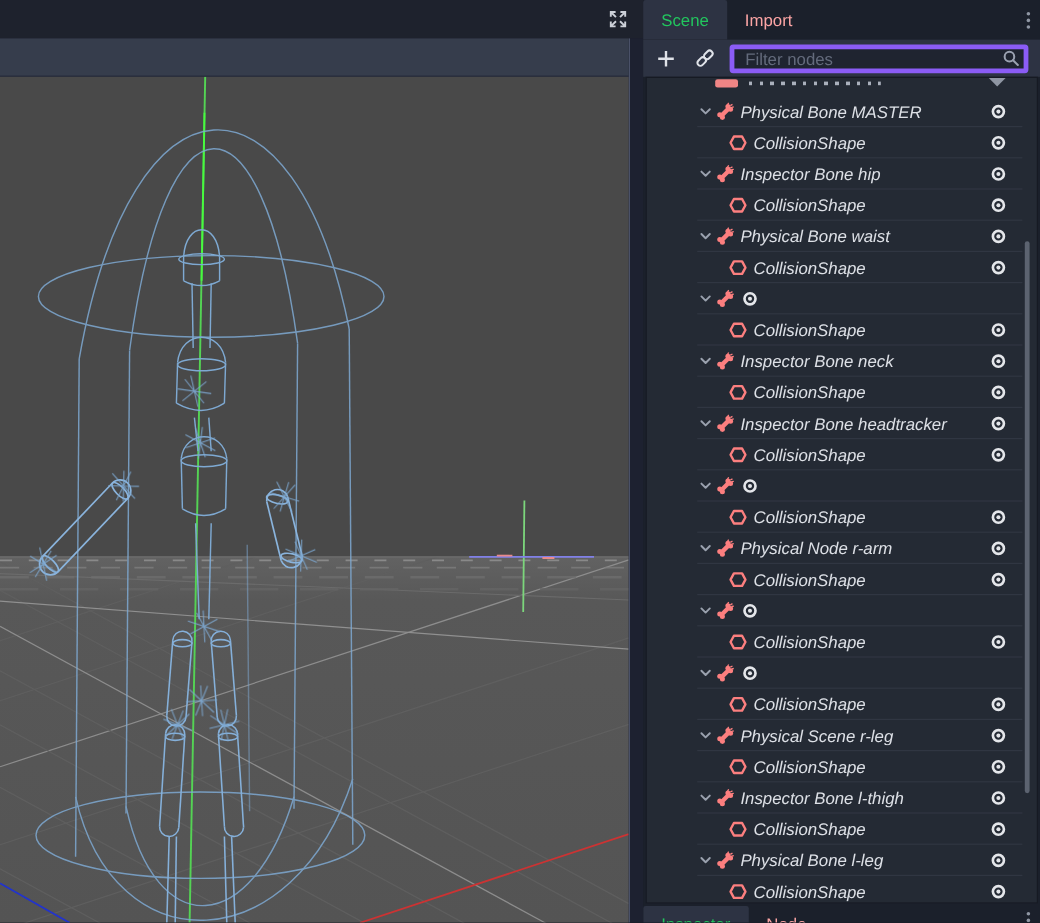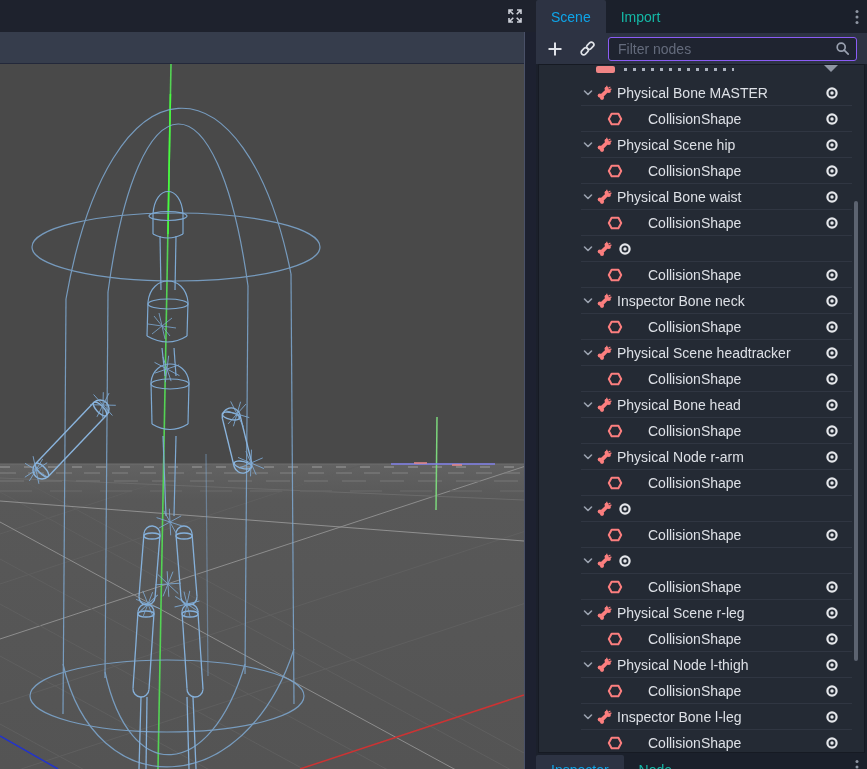--- a/index.html
+++ b/index.html
@@ -11,40 +11,40 @@
   #left-pane{position:absolute;left:0;top:0;width:536px;height:769px;}
   #left-topbar{position:absolute;left:0;top:0;width:536px;height:32px;background:#1e222d;}
   #expand-btn{position:absolute;right:12px;top:7px;width:18px;height:18px;cursor:pointer;}
   #left-toolbar{position:absolute;left:0;top:32px;width:524px;height:32px;background:#363d4c;border-bottom:1px solid #23283a;}
   #viewport{position:absolute;left:0;top:64px;width:524px;height:705px;background:#494949;}
   #pane-separator{position:absolute;left:524px;top:32px;width:12px;height:737px;background:#1d2130;border-left:1px solid #4a5168;}
 
   
   #scene-dock{position:absolute;left:536px;top:0;width:331px;height:769px;background:#1b202b;}
   #dock-tabbar{position:absolute;left:0;top:0;width:331px;height:33px;background:#1b202b;display:flex;align-items:stretch;}
-  .tab{display:flex;align-items:center;padding:0 15px;font-size:14px;color:#14b8a6;cursor:pointer;}
-  .tab.active{background:#2d3343;color:#0ea5e9;border-radius:2px 2px 0 0;}
+  .tab{display:flex;align-items:center;padding:0 15px;font-size:14px;color:#fca5a5;cursor:pointer;}
+  .tab.active{background:#2d3343;color:#22c55e;border-radius:2px 2px 0 0;}
   #dock-menu-dots{position:absolute;right:8px;top:9px;cursor:pointer;}
   #dock-toolbar{position:absolute;left:0;top:33px;width:331px;height:31px;background:#2d3343;display:flex;align-items:center;}
   .tool-btn{width:18px;height:18px;margin-left:10px;display:flex;align-items:center;justify-content:center;cursor:pointer;}
   .tool-btn:nth-child(2){margin-left:14px;}
   #filter-wrap{position:relative;flex:1;margin:0 10px 0 12px;height:24px;}
-  #filter-input{width:100%;height:24px;background:#1f2430;border:1px solid #8b5cf6;border-radius:3px;color:#cfd3db;font-size:14px;font-family:"Liberation Sans",sans-serif;padding:0 26px 0 9px;outline:none;}
+  #filter-input{width:100%;height:24px;background:#1f2430;border:4px solid #8b5cf6;border-radius:3px;color:#cfd3db;font-size:14px;font-family:"Liberation Sans",sans-serif;padding:0 26px 0 9px;outline:none;}
   #filter-input::placeholder{color:#646b7c;}
   #filter-search-icon{position:absolute;right:7px;top:4px;pointer-events:none;}
 
   
   #tree-area{position:absolute;left:2px;top:64px;width:327px;height:689px;background:#242a34;border:1px solid #161a23;overflow:hidden;}
   .trow{position:relative;height:26px;display:flex;align-items:center;font-size:14px;color:#dde0e6;cursor:pointer;}
   .trow::after{content:"";position:absolute;left:42px;right:12px;bottom:0;height:1px;background:rgba(130,140,160,0.13);}
   .trow.bone{padding-left:43px;}
-  .trow.shape{padding-left:68px;gap:20px;}
+  .trow.shape{padding-left:68px;}
   .chev{width:12px;height:12px;margin-right:2px;display:flex;align-items:center;}
   .nicon{width:16px;height:16px;margin-right:5px;display:flex;align-items:center;}
-  .nlabel{flex:1;white-space:nowrap;overflow:hidden;}
+  .nlabel{flex:1;white-space:nowrap;overflow:hidden;font-style:italic;}
   .eye{width:16px;height:16px;margin-right:24px;display:flex;align-items:center;cursor:pointer;}
   #clipped-row{position:relative;height:15px;overflow:hidden;}
   #clipped-row .frag-icon{position:absolute;left:57px;top:1px;width:19px;height:7px;background:#f08585;border-radius:2px;}
   #clipped-row .frag-dots{position:absolute;left:85px;top:3px;width:110px;height:3px;
      background-image:repeating-linear-gradient(90deg,#aab0bc 0 3px,transparent 3px 9px);}
   #clipped-row .frag-eye{position:absolute;right:26px;top:0px;width:0;height:0;border-left:7px solid transparent;border-right:7px solid transparent;border-top:7px solid #8f96a3;}
   #tree-scrollbar{position:absolute;left:315px;top:136px;width:4px;height:460px;background:#5c6370;border-radius:2px;cursor:pointer;}
 
   
   #bottom-dock{position:absolute;left:0;top:755px;width:331px;height:14px;background:#1b202b;overflow:hidden;}
@@ -336,21 +336,21 @@
                 <g fill="#fc7f7f">
                   <circle cx="10.6" cy="3.8" r="2.1"></circle>
                   <circle cx="12.8" cy="6" r="2.1"></circle>
                   <circle cx="3.8" cy="10.6" r="2.1"></circle>
                   <circle cx="6" cy="12.8" r="2.1"></circle>
                   <path d="M4.4,9.6 L9.6,4.4 L12.2,7 L7,12.2 Z"></path>
                 </g>
                 <path d="M10.3,2.4 L11.2,0.7 M12.6,3 L14.4,2 M13.7,4.4 L15.5,4.1" fill="none" stroke="#fc7f7f" stroke-width="1.1"></path>
               </svg>
             </span>
-            <span class="nlabel">Physical Scene hip</span>
+            <span class="nlabel">Inspector Bone hip</span>
             <span class="eye">
               <svg width="16" height="16" viewBox="0 0 16 16">
                 <circle cx="8" cy="8" r="4.6" fill="none" stroke="#e4e6ea" stroke-width="2.2"></circle>
                 <circle cx="8" cy="8" r="1.7" fill="#e4e6ea"></circle>
               </svg>
             </span>
           </div>
           <div class="trow shape">
             <span class="nicon">
               <svg width="16" height="16" viewBox="0 0 16 16">
@@ -495,61 +495,60 @@
                 <g fill="#fc7f7f">
                   <circle cx="10.6" cy="3.8" r="2.1"></circle>
                   <circle cx="12.8" cy="6" r="2.1"></circle>
                   <circle cx="3.8" cy="10.6" r="2.1"></circle>
                   <circle cx="6" cy="12.8" r="2.1"></circle>
                   <path d="M4.4,9.6 L9.6,4.4 L12.2,7 L7,12.2 Z"></path>
                 </g>
                 <path d="M10.3,2.4 L11.2,0.7 M12.6,3 L14.4,2 M13.7,4.4 L15.5,4.1" fill="none" stroke="#fc7f7f" stroke-width="1.1"></path>
               </svg>
             </span>
-            <span class="nlabel">Physical Scene headtracker</span>
-            <span class="eye">
-              <svg width="16" height="16" viewBox="0 0 16 16">
-                <circle cx="8" cy="8" r="4.6" fill="none" stroke="#e4e6ea" stroke-width="2.2"></circle>
-                <circle cx="8" cy="8" r="1.7" fill="#e4e6ea"></circle>
-              </svg>
-            </span>
-          </div>
-          <div class="trow shape">
-            <span class="nicon">
-              <svg width="16" height="16" viewBox="0 0 16 16">
-                <polygon points="4.6,2.8 11.4,2.8 14.2,8 11.4,13.2 4.6,13.2 1.8,8" fill="none" stroke="#fc7f7f" stroke-width="2" stroke-linejoin="round"></polygon>
-              </svg>
-            </span>
-            <span class="nlabel">CollisionShape</span>
-            <span class="eye">
-              <svg width="16" height="16" viewBox="0 0 16 16">
-                <circle cx="8" cy="8" r="4.6" fill="none" stroke="#e4e6ea" stroke-width="2.2"></circle>
-                <circle cx="8" cy="8" r="1.7" fill="#e4e6ea"></circle>
-              </svg>
-            </span>
-          </div>
-          <div class="trow bone">
-            <span class="chev">
-              <svg width="12" height="12" viewBox="0 0 12 12">
-                <polyline points="2.5,4 6,7.5 9.5,4" fill="none" stroke="#9aa1ae" stroke-width="1.6" stroke-linecap="round" stroke-linejoin="round"></polyline>
-              </svg>
-            </span>
-            <span class="nicon">
-              <svg width="16" height="16" viewBox="0 0 16 16">
-                <g fill="#fc7f7f">
-                  <circle cx="10.6" cy="3.8" r="2.1"></circle>
-                  <circle cx="12.8" cy="6" r="2.1"></circle>
-                  <circle cx="3.8" cy="10.6" r="2.1"></circle>
-                  <circle cx="6" cy="12.8" r="2.1"></circle>
-                  <path d="M4.4,9.6 L9.6,4.4 L12.2,7 L7,12.2 Z"></path>
-                </g>
-                <path d="M10.3,2.4 L11.2,0.7 M12.6,3 L14.4,2 M13.7,4.4 L15.5,4.1" fill="none" stroke="#fc7f7f" stroke-width="1.1"></path>
-              </svg>
-            </span>
-            <span class="nlabel">Physical Bone head</span>
+            <span class="nlabel">Inspector Bone headtracker</span>
+            <span class="eye">
+              <svg width="16" height="16" viewBox="0 0 16 16">
+                <circle cx="8" cy="8" r="4.6" fill="none" stroke="#e4e6ea" stroke-width="2.2"></circle>
+                <circle cx="8" cy="8" r="1.7" fill="#e4e6ea"></circle>
+              </svg>
+            </span>
+          </div>
+          <div class="trow shape">
+            <span class="nicon">
+              <svg width="16" height="16" viewBox="0 0 16 16">
+                <polygon points="4.6,2.8 11.4,2.8 14.2,8 11.4,13.2 4.6,13.2 1.8,8" fill="none" stroke="#fc7f7f" stroke-width="2" stroke-linejoin="round"></polygon>
+              </svg>
+            </span>
+            <span class="nlabel">CollisionShape</span>
+            <span class="eye">
+              <svg width="16" height="16" viewBox="0 0 16 16">
+                <circle cx="8" cy="8" r="4.6" fill="none" stroke="#e4e6ea" stroke-width="2.2"></circle>
+                <circle cx="8" cy="8" r="1.7" fill="#e4e6ea"></circle>
+              </svg>
+            </span>
+          </div>
+          <div class="trow bone">
+            <span class="chev">
+              <svg width="12" height="12" viewBox="0 0 12 12">
+                <polyline points="2.5,4 6,7.5 9.5,4" fill="none" stroke="#9aa1ae" stroke-width="1.6" stroke-linecap="round" stroke-linejoin="round"></polyline>
+              </svg>
+            </span>
+            <span class="nicon">
+              <svg width="16" height="16" viewBox="0 0 16 16">
+                <g fill="#fc7f7f">
+                  <circle cx="10.6" cy="3.8" r="2.1"></circle>
+                  <circle cx="12.8" cy="6" r="2.1"></circle>
+                  <circle cx="3.8" cy="10.6" r="2.1"></circle>
+                  <circle cx="6" cy="12.8" r="2.1"></circle>
+                  <path d="M4.4,9.6 L9.6,4.4 L12.2,7 L7,12.2 Z"></path>
+                </g>
+                <path d="M10.3,2.4 L11.2,0.7 M12.6,3 L14.4,2 M13.7,4.4 L15.5,4.1" fill="none" stroke="#fc7f7f" stroke-width="1.1"></path>
+              </svg>
+            </span>
             <span class="eye">
               <svg width="16" height="16" viewBox="0 0 16 16">
                 <circle cx="8" cy="8" r="4.6" fill="none" stroke="#e4e6ea" stroke-width="2.2"></circle>
                 <circle cx="8" cy="8" r="1.7" fill="#e4e6ea"></circle>
               </svg>
             </span>
           </div>
           <div class="trow shape">
             <span class="nicon">
               <svg width="16" height="16" viewBox="0 0 16 16">
@@ -733,61 +732,61 @@
                 <g fill="#fc7f7f">
                   <circle cx="10.6" cy="3.8" r="2.1"></circle>
                   <circle cx="12.8" cy="6" r="2.1"></circle>
                   <circle cx="3.8" cy="10.6" r="2.1"></circle>
                   <circle cx="6" cy="12.8" r="2.1"></circle>
                   <path d="M4.4,9.6 L9.6,4.4 L12.2,7 L7,12.2 Z"></path>
                 </g>
                 <path d="M10.3,2.4 L11.2,0.7 M12.6,3 L14.4,2 M13.7,4.4 L15.5,4.1" fill="none" stroke="#fc7f7f" stroke-width="1.1"></path>
               </svg>
             </span>
-            <span class="nlabel">Physical Node l-thigh</span>
-            <span class="eye">
-              <svg width="16" height="16" viewBox="0 0 16 16">
-                <circle cx="8" cy="8" r="4.6" fill="none" stroke="#e4e6ea" stroke-width="2.2"></circle>
-                <circle cx="8" cy="8" r="1.7" fill="#e4e6ea"></circle>
-              </svg>
-            </span>
-          </div>
-          <div class="trow shape">
-            <span class="nicon">
-              <svg width="16" height="16" viewBox="0 0 16 16">
-                <polygon points="4.6,2.8 11.4,2.8 14.2,8 11.4,13.2 4.6,13.2 1.8,8" fill="none" stroke="#fc7f7f" stroke-width="2" stroke-linejoin="round"></polygon>
-              </svg>
-            </span>
-            <span class="nlabel">CollisionShape</span>
-            <span class="eye">
-              <svg width="16" height="16" viewBox="0 0 16 16">
-                <circle cx="8" cy="8" r="4.6" fill="none" stroke="#e4e6ea" stroke-width="2.2"></circle>
-                <circle cx="8" cy="8" r="1.7" fill="#e4e6ea"></circle>
-              </svg>
-            </span>
-          </div>
-          <div class="trow bone">
-            <span class="chev">
-              <svg width="12" height="12" viewBox="0 0 12 12">
-                <polyline points="2.5,4 6,7.5 9.5,4" fill="none" stroke="#9aa1ae" stroke-width="1.6" stroke-linecap="round" stroke-linejoin="round"></polyline>
-              </svg>
-            </span>
-            <span class="nicon">
-              <svg width="16" height="16" viewBox="0 0 16 16">
-                <g fill="#fc7f7f">
-                  <circle cx="10.6" cy="3.8" r="2.1"></circle>
-                  <circle cx="12.8" cy="6" r="2.1"></circle>
-                  <circle cx="3.8" cy="10.6" r="2.1"></circle>
-                  <circle cx="6" cy="12.8" r="2.1"></circle>
-                  <path d="M4.4,9.6 L9.6,4.4 L12.2,7 L7,12.2 Z"></path>
-                </g>
-                <path d="M10.3,2.4 L11.2,0.7 M12.6,3 L14.4,2 M13.7,4.4 L15.5,4.1" fill="none" stroke="#fc7f7f" stroke-width="1.1"></path>
-              </svg>
-            </span>
-            <span class="nlabel">Inspector Bone l-leg</span>
+            <span class="nlabel">Inspector Bone l-thigh</span>
+            <span class="eye">
+              <svg width="16" height="16" viewBox="0 0 16 16">
+                <circle cx="8" cy="8" r="4.6" fill="none" stroke="#e4e6ea" stroke-width="2.2"></circle>
+                <circle cx="8" cy="8" r="1.7" fill="#e4e6ea"></circle>
+              </svg>
+            </span>
+          </div>
+          <div class="trow shape">
+            <span class="nicon">
+              <svg width="16" height="16" viewBox="0 0 16 16">
+                <polygon points="4.6,2.8 11.4,2.8 14.2,8 11.4,13.2 4.6,13.2 1.8,8" fill="none" stroke="#fc7f7f" stroke-width="2" stroke-linejoin="round"></polygon>
+              </svg>
+            </span>
+            <span class="nlabel">CollisionShape</span>
+            <span class="eye">
+              <svg width="16" height="16" viewBox="0 0 16 16">
+                <circle cx="8" cy="8" r="4.6" fill="none" stroke="#e4e6ea" stroke-width="2.2"></circle>
+                <circle cx="8" cy="8" r="1.7" fill="#e4e6ea"></circle>
+              </svg>
+            </span>
+          </div>
+          <div class="trow bone">
+            <span class="chev">
+              <svg width="12" height="12" viewBox="0 0 12 12">
+                <polyline points="2.5,4 6,7.5 9.5,4" fill="none" stroke="#9aa1ae" stroke-width="1.6" stroke-linecap="round" stroke-linejoin="round"></polyline>
+              </svg>
+            </span>
+            <span class="nicon">
+              <svg width="16" height="16" viewBox="0 0 16 16">
+                <g fill="#fc7f7f">
+                  <circle cx="10.6" cy="3.8" r="2.1"></circle>
+                  <circle cx="12.8" cy="6" r="2.1"></circle>
+                  <circle cx="3.8" cy="10.6" r="2.1"></circle>
+                  <circle cx="6" cy="12.8" r="2.1"></circle>
+                  <path d="M4.4,9.6 L9.6,4.4 L12.2,7 L7,12.2 Z"></path>
+                </g>
+                <path d="M10.3,2.4 L11.2,0.7 M12.6,3 L14.4,2 M13.7,4.4 L15.5,4.1" fill="none" stroke="#fc7f7f" stroke-width="1.1"></path>
+              </svg>
+            </span>
+            <span class="nlabel">Physical Bone l-leg</span>
             <span class="eye">
               <svg width="16" height="16" viewBox="0 0 16 16">
                 <circle cx="8" cy="8" r="4.6" fill="none" stroke="#e4e6ea" stroke-width="2.2"></circle>
                 <circle cx="8" cy="8" r="1.7" fill="#e4e6ea"></circle>
               </svg>
             </span>
           </div>
           <div class="trow shape">
             <span class="nicon">
               <svg width="16" height="16" viewBox="0 0 16 16">

